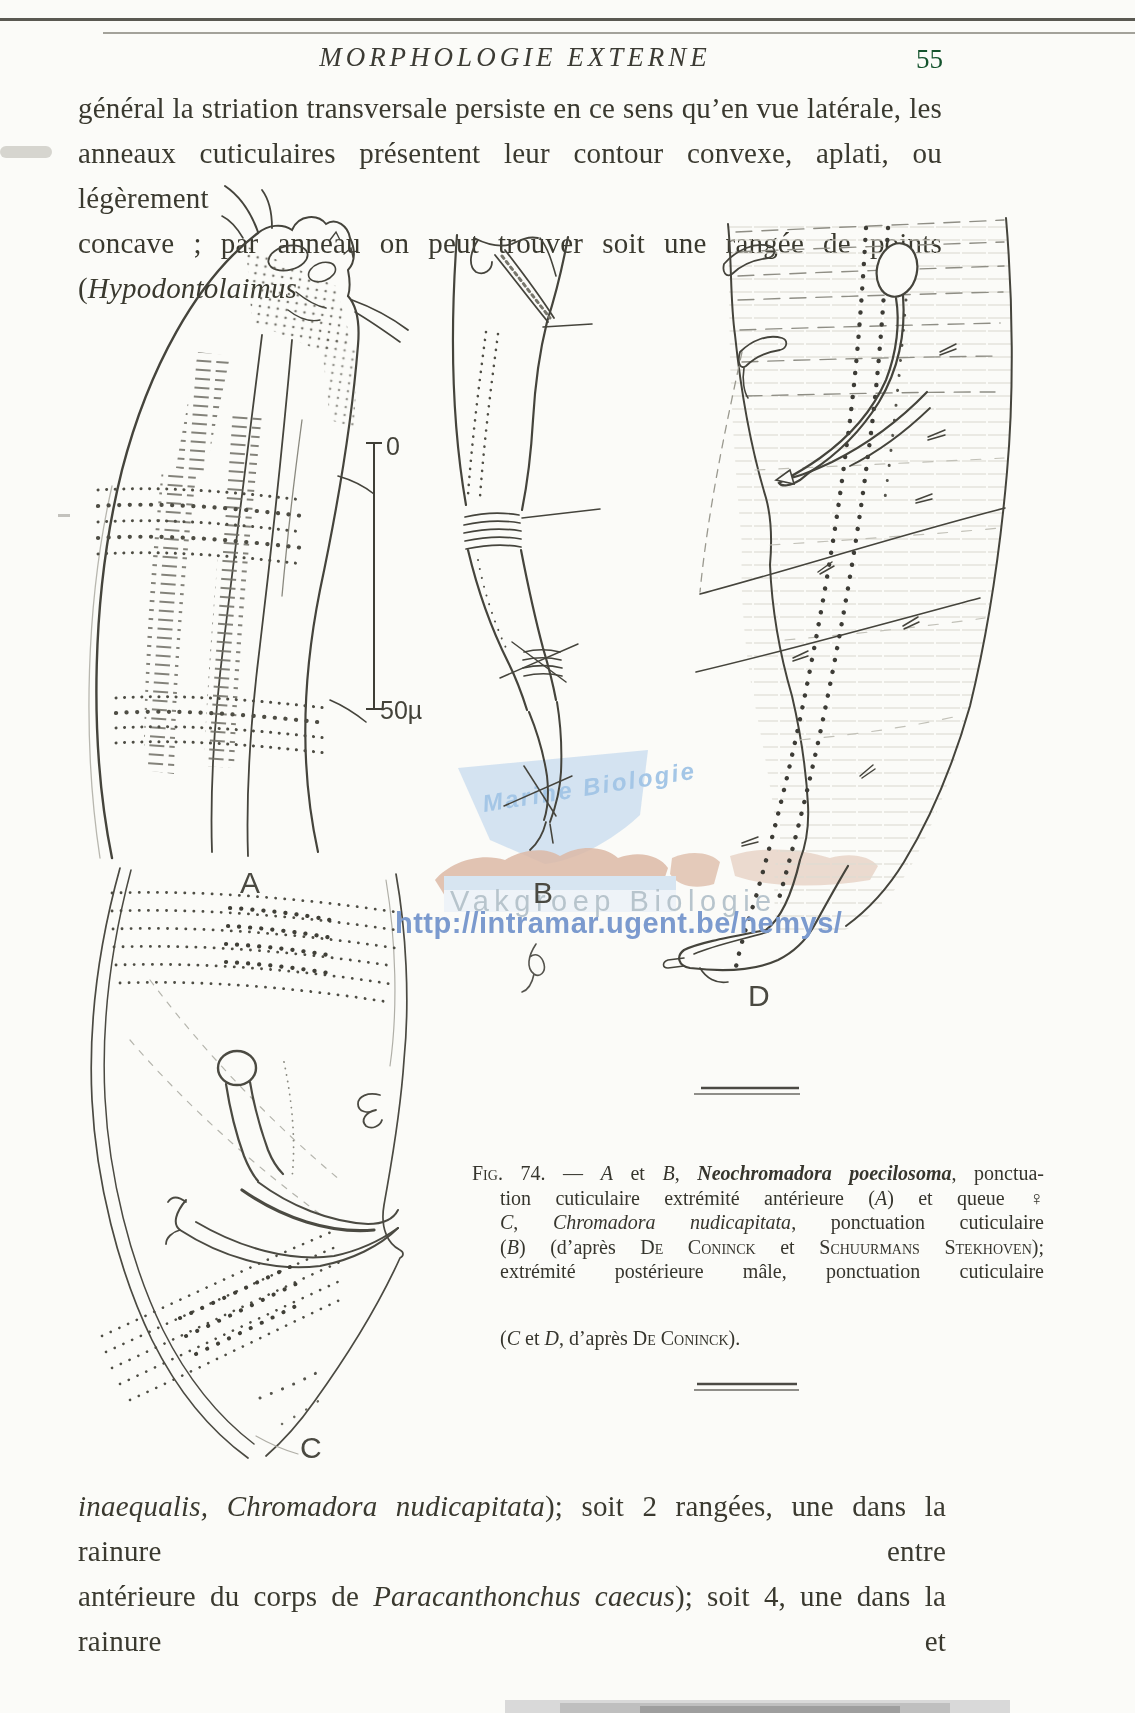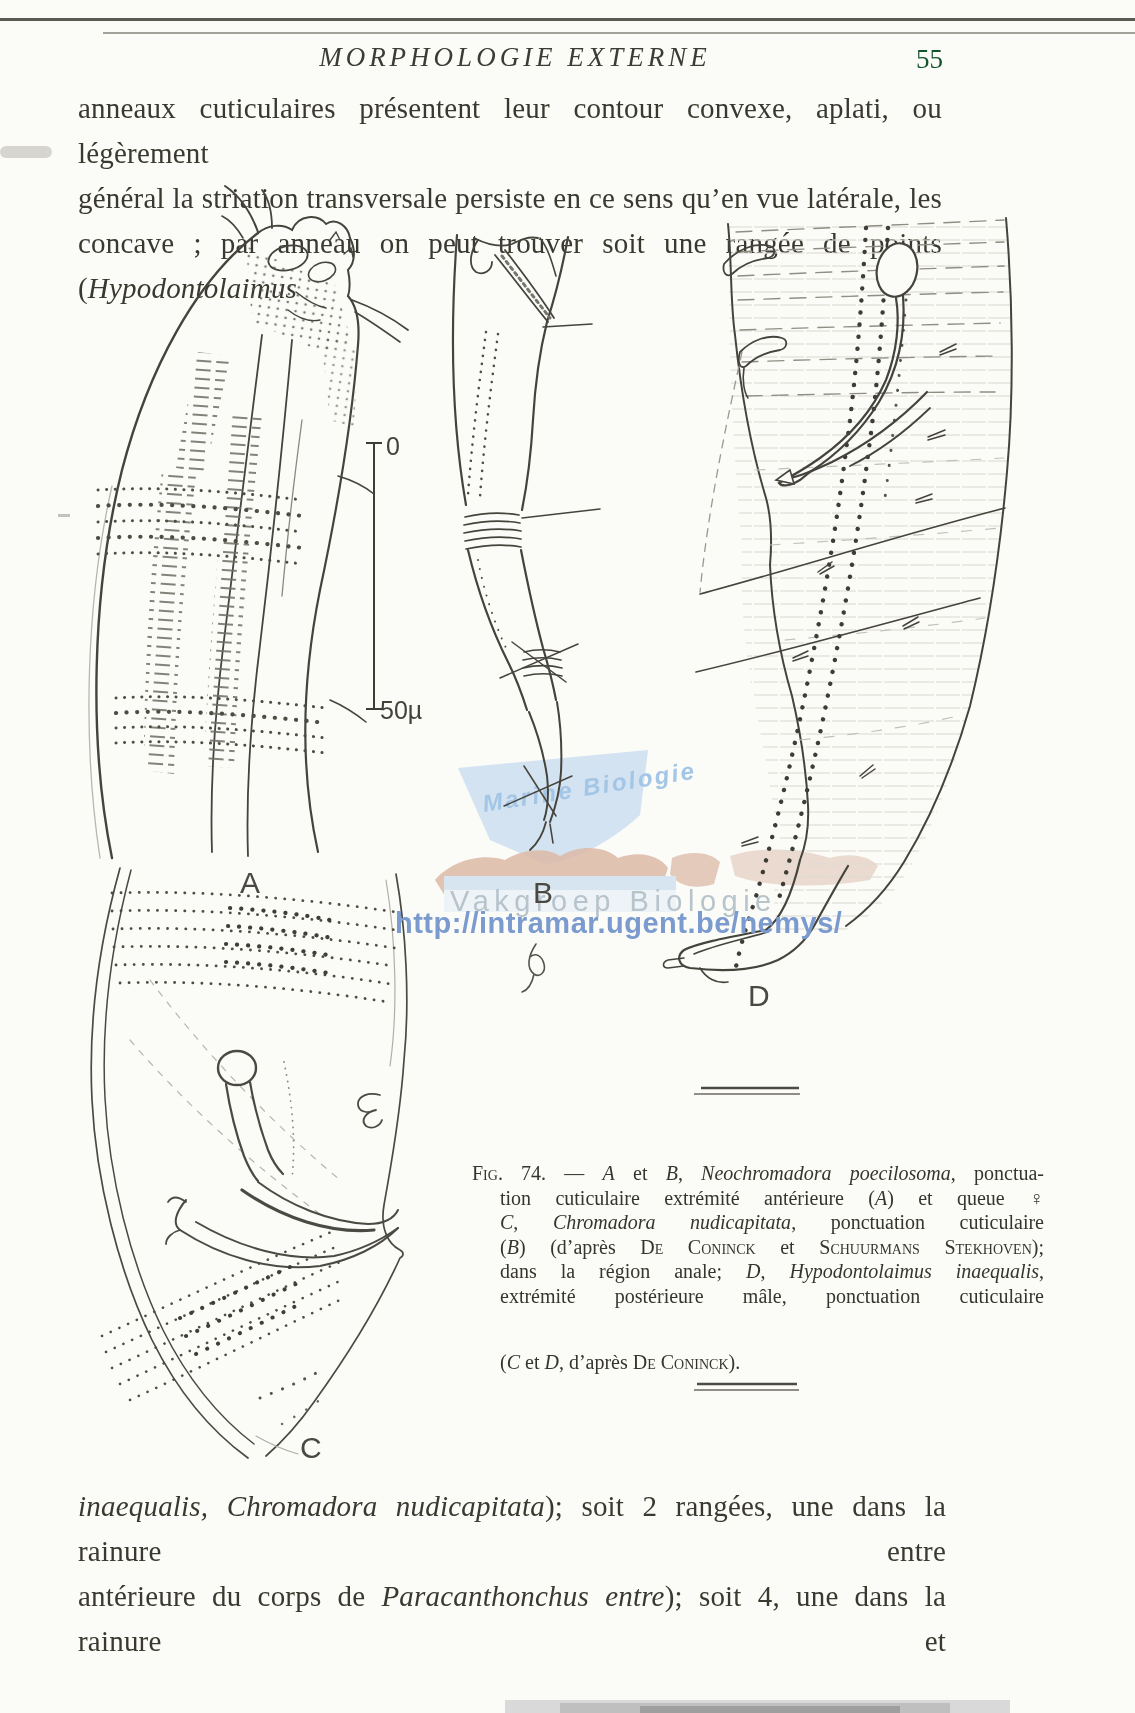--- a/index.html
+++ b/index.html
@@ -15,21 +15,21 @@
     position:absolute;left:0;top:42px;width:1030px;text-align:center;
     font-style:italic;font-size:27px;letter-spacing:4px;color:#3c3b34;
   }
   .page-number{position:absolute;left:916px;top:44px;font-size:27px;color:#14532d;}
   
   .para{position:absolute;font-size:29px;line-height:45px;color:#3a392f;letter-spacing:0.2px;}
   .para-top{left:78px;top:86px;width:864px;}
   .para-bottom{left:78px;top:1484px;width:868px;}
   .tline{text-align:justify;text-align-last:justify;white-space:normal;}
   .seg-i{font-style:italic;}
-  .seg-b{font-weight:normal;}
+  .seg-b{font-weight:bold;}
   .seg-c{font-variant:small-caps;}
   
   .caption{
     position:absolute;left:472px;top:1161px;width:572px;
     font-size:20px;line-height:24.5px;color:#36352d;
   }
   .caption .tline{padding-left:28px;}
   .caption .tline:first-child{padding-left:0;}
   .caption .tline-last{text-align-last:left;margin-top:42px;}
   
@@ -54,22 +54,22 @@
 <div class="page">
 
   <div class="rule-top"></div>
   <div class="rule-top2"></div>
   <div class="running-head">MORPHOLOGIE EXTERNE</div>
   <div class="page-number">55</div>
   <div class="smudge1"></div>
   <div class="smudge2"></div>
 
   <div class="para para-top">
+      <div class="tline"><span>général la striation transversale persiste en ce sens qu’en vue latérale, les</span></div>
       <div class="tline"><span>anneaux cuticulaires présentent leur contour convexe, aplati, ou légèrement</span></div>
-      <div class="tline"><span>général la striation transversale persiste en ce sens qu’en vue latérale, les</span></div>
       <div class="tline tline-last"><span>concave ; par anneau on peut trouver soit une rangée de points (</span><span class="seg-i">Hypodontolaimus</span></div>
     </div>
 
   <svg class="plate" viewBox="0 0 1135 1713">
     <defs>
       <pattern id="dotsSm" width="9" height="8" patternUnits="userSpaceOnUse" patternTransform="rotate(8)">
         <circle cx="3" cy="3" r="1.3" fill="#5a594f"></circle>
       </pattern>
       <pattern id="hatchA" width="20" height="9" patternUnits="userSpaceOnUse" patternTransform="rotate(4)">
         <line x1="1" y1="4" x2="16" y2="4" stroke="#6e6d63" stroke-width="1.7"></line>
@@ -320,26 +320,25 @@
     <text class="figlabel" x="748" y="1006" font-size="32">D</text>
 
     <text class="wm-url" x="395" y="933">http://intramar.ugent.be/nemys/</text>
   </svg>
 
   <div class="caption">
       <div class="tline"><span class="seg-c">Fig. 74. — </span><span class="seg-i">A</span><span> et </span><span class="seg-i">B</span><span>, </span><span class="seg-i seg-b">Neochromadora poecilosoma</span><span>, ponctua-</span></div>
       <div class="tline"><span>tion cuticulaire extrémité antérieure (</span><span class="seg-i">A</span><span>) et queue ♀</span></div>
       <div class="tline"><span class="seg-i">C</span><span>, </span><span class="seg-i">Chromadora nudicapitata</span><span>, ponctuation cuticulaire</span></div>
       <div class="tline"><span>(</span><span class="seg-i">B</span><span>) (d’après </span><span class="seg-c">De Coninck</span><span> et </span><span class="seg-c">Schuurmans Stekhoven</span><span>);</span></div>
-      <div class="tline"><span>dans la région anale; </span><span class="seg-i">D</span><span>, </span><span class="seg-i">Hypodontolaimus inaequalis</span><span>,</span></div>
       <div class="tline"><span>extrémité postérieure mâle, ponctuation cuticulaire</span></div>
       <div class="tline tline-last"><span>(</span><span class="seg-i">C</span><span> et </span><span class="seg-i">D</span><span>, d’après </span><span class="seg-c">De Coninck</span><span>).</span></div>
     </div>
 
   <div class="para para-bottom">
       <div class="tline"><span class="seg-i">inaequalis, Chromadora nudicapitata</span><span>); soit 2 rangées, une dans la rainure entre</span></div>
-      <div class="tline"><span>antérieure du corps de </span><span class="seg-i">Paracanthonchus entre</span><span>); soit 4, une dans la rainure et</span></div>
+      <div class="tline"><span>antérieure du corps de </span><span class="seg-i">Paracanthonchus caecus</span><span>); soit 4, une dans la rainure et</span></div>
     </div>
 
   <div class="bbar1"></div>
   <div class="bbar2"></div>
   <div class="bbar3"></div>
 </div>
 
 </body></html>

